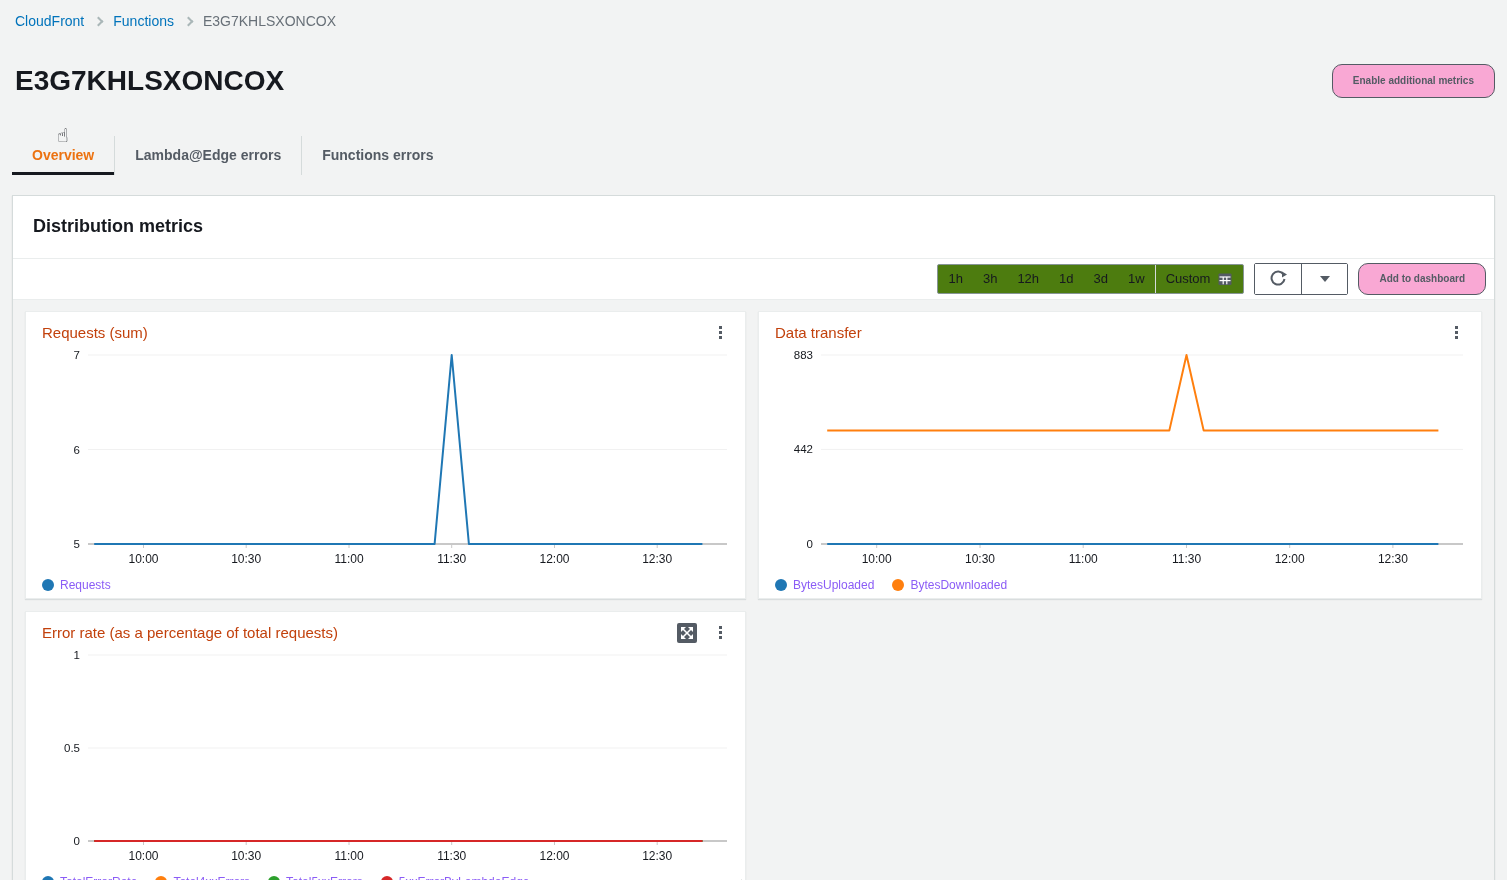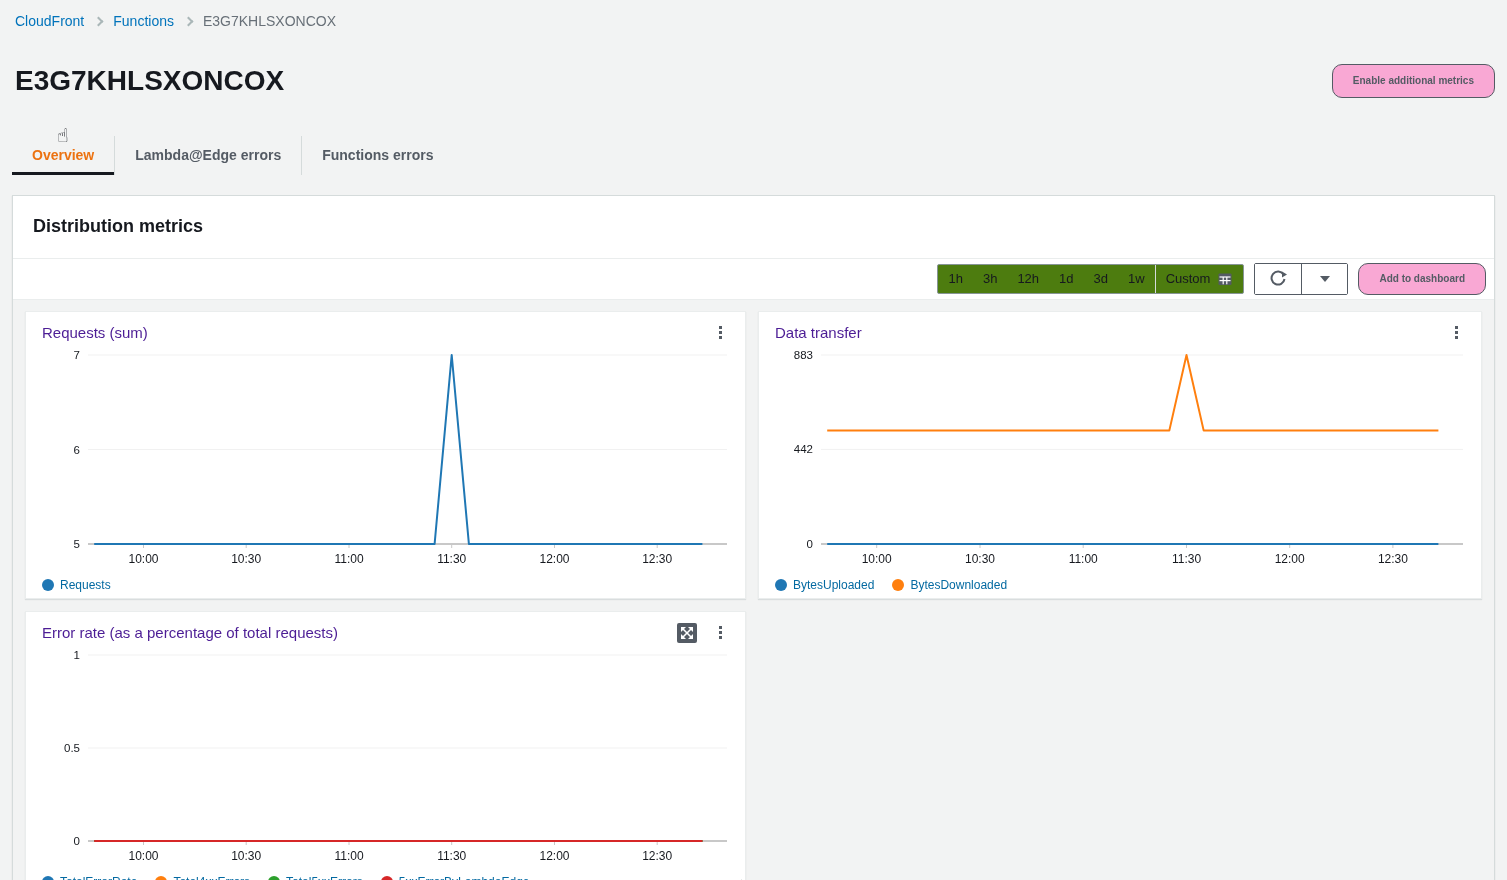--- a/index.html
+++ b/index.html
@@ -42,26 +42,26 @@
   .range-box { display:flex; align-items:center; height:30px; background:#4d7c0f; border:1px solid #879596; border-radius:2px; font-size:13px; color:#16191f; }
   .range-item { padding:0 10px; cursor:pointer; }
   .range-custom { display:flex; align-items:center; gap:7px; border-left:1px solid #d5dbdb; padding:0 10px; height:100%; cursor:pointer; }
   .btn-group { display:flex; border:1px solid #545b64; border-radius:2px; background:#fff; height:32px; }
   .icon-btn { width:46px; display:flex; align-items:center; justify-content:center; cursor:pointer; background:#fff; border:none; }
   .icon-btn + .icon-btn { border-left:1px solid #545b64; }
   
   .panel-content { background:#f2f3f3; padding:11px 12px; height:601px; display:grid; grid-template-columns:721px 1fr; grid-template-rows:288px 285px; gap:12px; }
   .card { background:#fff; border:1px solid #eaeded; box-shadow:0 1px 1px rgba(0,28,36,0.1); position:relative; display:flex; flex-direction:column; }
   .card-head { display:flex; justify-content:space-between; align-items:center; padding:11px 16px 2px; }
-  .card-title { font-size:15px; color:#4c1d95; }
+  .card-title { font-size:15px; color:#c2410c; }
   .card-icons { display:flex; align-items:center; gap:14px; }
   .kebab { width:18px; height:20px; display:flex; flex-direction:column; align-items:center; justify-content:center; gap:2px; cursor:pointer; }
   .kdot { width:3px; height:3px; background:#545b64; }
   .chart { margin:0 16px; flex:1; }
-  .legend { display:flex; gap:18px; padding:2px 16px 10px; font-size:12px; color:#0369a1; }
+  .legend { display:flex; gap:18px; padding:2px 16px 10px; font-size:12px; color:#8b5cf6; }
   .legend-item { display:flex; align-items:center; gap:6px; cursor:pointer; }
   .legend-dot { width:12px; height:12px; border-radius:50%; }
   .resize-grip { position:absolute; right:2px; bottom:2px; cursor:nwse-resize; }
   .expand-btn { cursor:pointer; display:flex; }
 </style>
 </head>
 <body>
 
 <nav class="breadcrumb">
     <span class="crumb-link">CloudFront</span>

